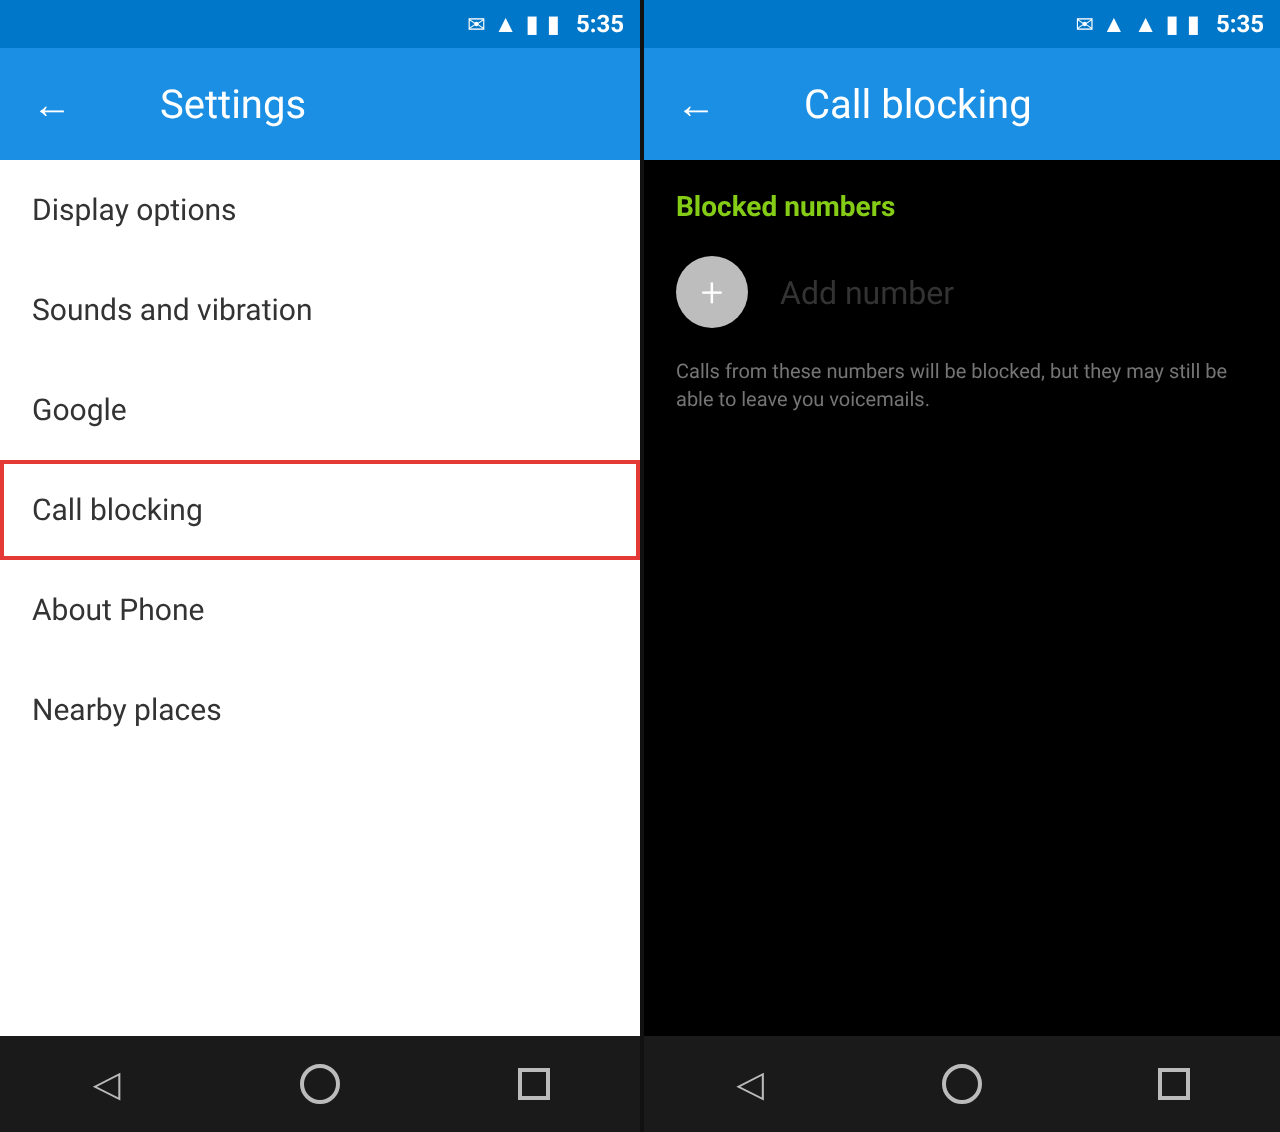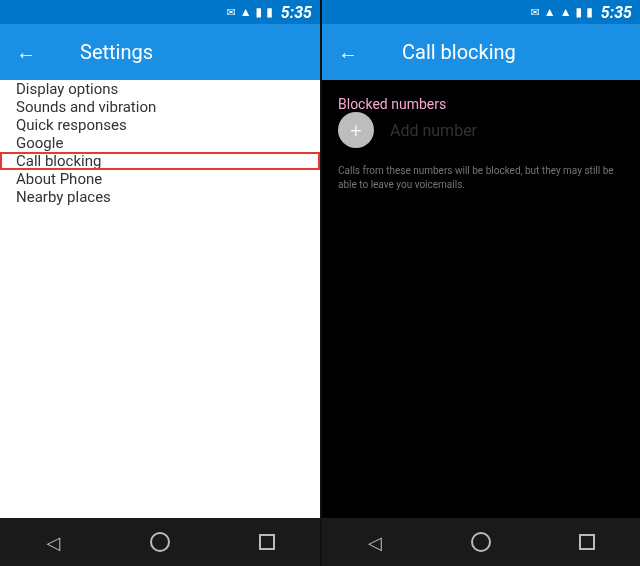--- a/index.html
+++ b/index.html
@@ -23,24 +23,23 @@
       font-size: 12px;
       color: white;
       font-weight: 500;
     }
     .status-icons {
       display: flex;
       align-items: center;
       gap: 4px;
     }
     .status-time {
-      font-size: 16px;
+      font-size: 12px;
       font-weight: bold;
       margin-left: 4px;
-      font-style: italic;
     }
 
     
     .toolbar {
       height: 56px;
       background: #1a8fe3;
       display: flex;
       align-items: center;
       padding: 0 16px;
       gap: 16px;
@@ -59,42 +58,42 @@
       flex: 1;
       margin-left: 28px;
     }
 
     
     .menu-list {
       flex: 1;
       background: white;
     }
     .menu-item {
-      padding: 0 16px;
+      padding: 16px 16px;
       font-size: 15px;
       color: #333;
       cursor: pointer;
       border-bottom: none;
       display: flex;
       align-items: center;
     }
     .menu-item.active {
       outline: 2px solid #e53935;
       outline-offset: -2px;
     }
 
     .cb-content {
       flex: 1;
       padding: 16px;
     }
     .blocked-numbers-label {
-      color: #f9a8d4;
+      color: #84cc16;
       font-size: 14px;
-      font-weight: 400;
-      margin-bottom: 0;
+      font-weight: 700;
+      margin-bottom: 16px;
     }
     .add-number-row {
       display: flex;
       align-items: center;
       gap: 16px;
       margin-bottom: 16px;
     }
     .add-icon-circle {
       width: 36px;
       height: 36px;
@@ -191,23 +190,20 @@
   </div>
 
   <div class="menu-list">
     <div class="menu-item">
       <span>Display options</span>
     </div>
     <div class="menu-item">
       <span>Sounds and vibration</span>
     </div>
     <div class="menu-item">
-      <span>Quick responses</span>
-    </div>
-    <div class="menu-item">
       <span>Google</span>
     </div>
     <div class="menu-item active">
       <span>Call blocking</span>
     </div>
     <div class="menu-item">
       <span>About Phone</span>
     </div>
     <div class="menu-item">
       <span>Nearby places</span>

